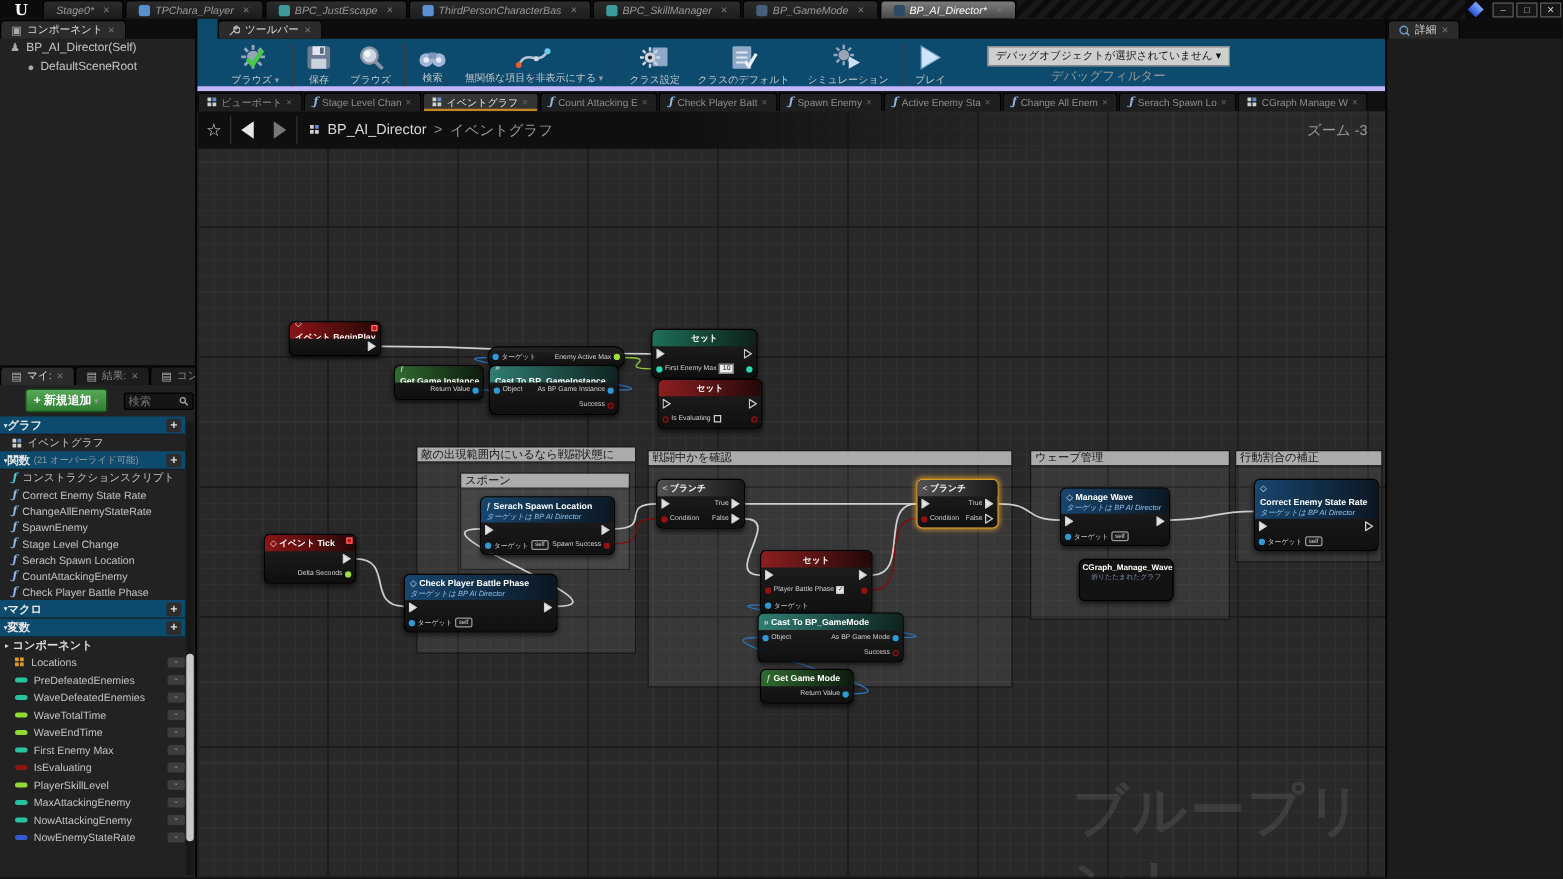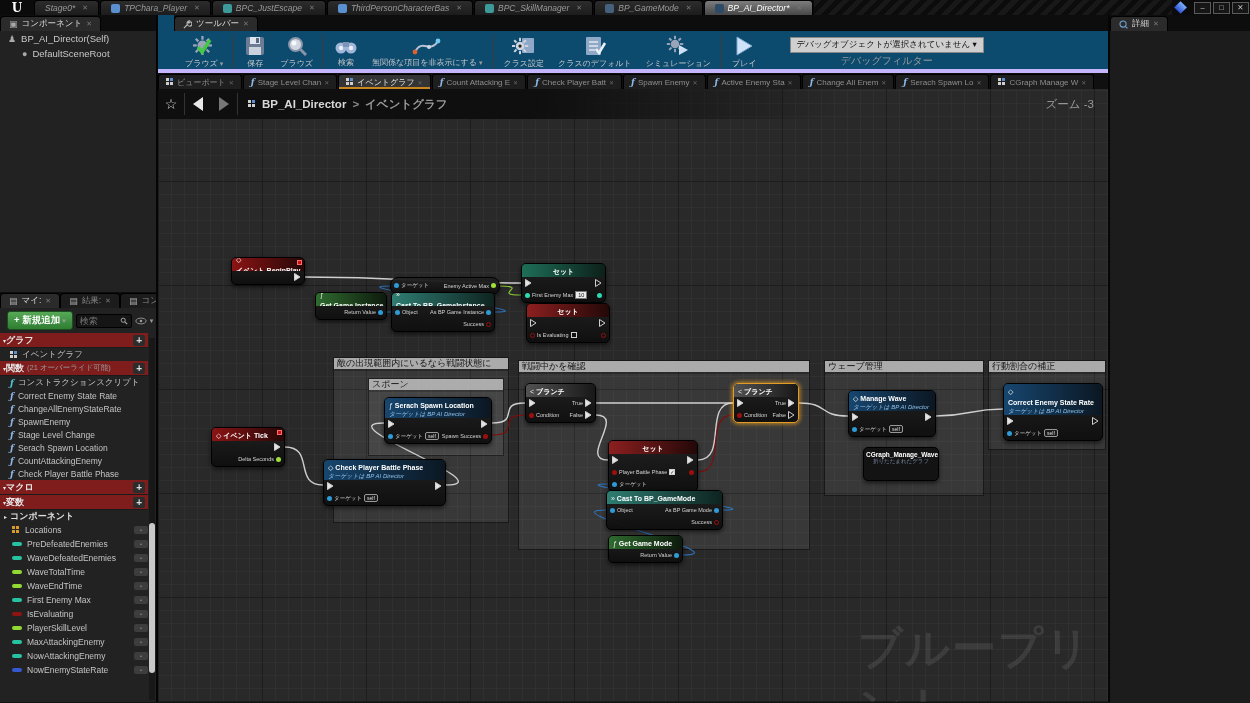--- a/index.html
+++ b/index.html
@@ -39,27 +39,27 @@
   #comp-addrow{display:flex;align-items:center;gap:3px;padding:3px 3px;}
   .green-btn{display:inline-flex;align-items:center;background:linear-gradient(#57a957,#2e7d32);border:1px solid #1b4d1e;border-radius:3px;color:#fff;font-weight:bold;padding:2px 6px;white-space:nowrap;}
   #comp-add{font-size:10.5px;}
   #comp-search{display:flex;align-items:center;gap:2px;background:#151515;border:1px solid #000;border-radius:2px;color:#9a9a9a;font-size:9px;padding:2px 4px;}
   .tree-row{display:flex;align-items:center;gap:5px;height:15px;padding-left:8px;font-size:9.5px;color:#c8c8c8;}
   .tree-row.indent{padding-left:22px;}
   .tico{font-size:9px;color:#aaa;}
 
   
   #myblueprint-panel{flex:1;background:#222;display:flex;flex-direction:column;position:relative;overflow:hidden;}
-  #mb-addrow{display:flex;align-items:center;gap:3px;padding:3px 7px;}
+  #mb-addrow{display:flex;align-items:center;gap:13px;padding:3px 20px;}
   #mb-add{font-size:9.5px;}
   #mb-search{flex:1;display:flex;align-items:center;background:#151515;border:1px solid #000;border-radius:2px;padding:1px 3px;}
   #mb-search input{flex:1;width:40px;background:transparent;border:none;outline:none;color:#bbb;font-size:9px;}
   #mb-eye{display:flex;align-items:center;gap:1px;}
   #mb-list{flex:1;overflow:hidden;padding-right:8px;}
-  .mb-section{display:flex;align-items:center;height:15px;background:#7f1d1d;border-bottom:1px solid #1a1a1a;padding:0 3px;font-size:9px;font-weight:bold;color:#e8e8e8;}
+  .mb-section{display:flex;align-items:center;height:15px;background:#0c4a6e;border-bottom:1px solid #1a1a1a;padding:0 3px;font-size:9px;font-weight:bold;color:#e8e8e8;}
   .mb-section .note{font-weight:normal;color:#9a9a9a;font-size:7.5px;margin-left:3px;}
   .mb-section .plus{margin-left:auto;color:#ddd;font-size:10px;padding:0 3px;background:#2c2c2c;border-radius:2px;}
   .mb-item{display:flex;align-items:center;gap:4px;height:13px;padding-left:10px;font-size:8.5px;color:#c4c4c4;white-space:nowrap;}
   .mb-sub{display:flex;align-items:center;gap:3px;height:13px;padding-left:4px;font-size:9px;font-weight:bold;color:#ddd;}
   .mb-var{display:flex;align-items:center;gap:5px;height:14px;padding-left:12px;font-size:8.5px;color:#c4c4c4;white-space:nowrap;}
   .pill{width:10px;height:4px;border-radius:2px;flex:none;}
   .vgrid{width:8px;height:8px;flex:none;display:grid;grid-template-columns:3px 3px;grid-template-rows:3px 3px;gap:1px;}
   .vgrid i{background:#d89b2a;}
   .veye{margin-left:auto;width:14px;height:8px;background:#3d3d3d;border-radius:2px;color:#999;font-size:6px;line-height:7px;text-align:center;flex:none;}
   .fico{font-family:"DejaVu Serif",serif;font-style:italic;font-weight:bold;font-size:9px;}
@@ -91,21 +91,21 @@
       repeating-linear-gradient(0deg,#1d1d1d 0 1px,transparent 1px 104px),
       repeating-linear-gradient(90deg,#1d1d1d 0 1px,transparent 1px 104px),
       repeating-linear-gradient(0deg,#303030 0 1px,transparent 1px 13px),
       repeating-linear-gradient(90deg,#303030 0 1px,transparent 1px 13px);}
   #bc-bar{position:absolute;top:0;left:0;width:100%;height:30px;background:linear-gradient(90deg,rgba(14,14,14,.97) 0%,rgba(14,14,14,.97) 40%,rgba(14,14,14,0) 72%);display:flex;align-items:center;z-index:6;}
   .bc-btn{display:flex;align-items:center;justify-content:center;width:26px;height:30px;}
   .bc-sep{width:1px;height:22px;background:#333;}
   .tri-l{width:0;height:0;border:7px solid transparent;border-right:10px solid #e8e8e8;border-left:none;}
   .tri-r{width:0;height:0;border:7px solid transparent;border-left:10px solid #777;border-right:none;}
   #bc-star{color:#ddd;font-size:14px;}
-  #bc-title{display:flex;align-items:center;gap:6px;margin-left:10px;font-size:11.5px;font-weight:bold;}
+  #bc-title{display:flex;align-items:center;gap:6px;margin-left:10px;font-size:11.5px;}
   #bc-root{color:#d8d8d8;}
   #bc-sep2{color:#8a8a8a;}
   #bc-cur{color:#9a9a9a;}
   #zoom-label{position:absolute;top:8px;right:14px;color:#9a9a9a;font-size:11.5px;z-index:6;}
   #watermark{position:absolute;left:700px;top:530px;font-size:44px;font-weight:bold;color:rgba(255,255,255,0.09);letter-spacing:2px;z-index:1;}
 
   
   .comment{position:absolute;border:1px solid rgba(0,0,0,.4);z-index:1;}
   .comment .chead{background:rgba(182,182,182,.92);color:#141414;font-size:9px;font-weight:normal;padding:0 3px;line-height:11px;white-space:nowrap;overflow:hidden;}
   .comment .cbody{position:absolute;inset:13px 0 0 0;background:rgba(255,255,255,.07);}

